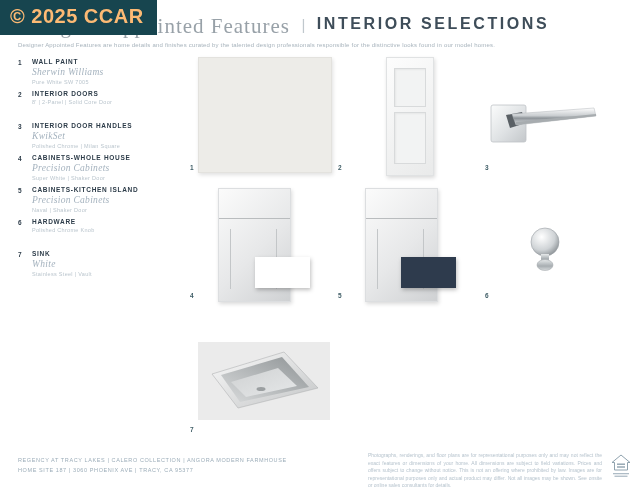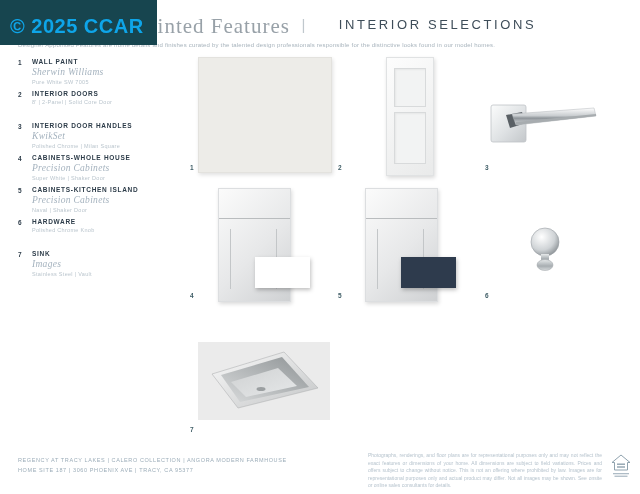--- a/index.html
+++ b/index.html
@@ -2,33 +2,33 @@
 <html><head>
 <meta charset="utf-8">
 <style>
   html,body{margin:0;padding:0;background:#ffffff;}
   .page{
     position:relative;width:640px;height:494px;background:#ffffff;overflow:hidden;
     font-family:"Liberation Sans",sans-serif;
   }
   
   .badge{
-    position:absolute;left:0;top:0;z-index:6;background:#17454f;color:#0ea5e9;
+    position:absolute;left:0;top:0;z-index:6;background:#17454f;color:#fdba74;
     font-size:20px;font-weight:bold;letter-spacing:0.5px;
-    padding:15px 13px 7px 10px;
+    padding:5px 13px 7px 10px;
   }
   
   .title-row{position:absolute;left:18px;top:14px;z-index:2;white-space:nowrap;}
   .doc-title{
     font-family:"Liberation Serif","DejaVu Serif",serif;
     font-size:21px;color:#98a1a8;letter-spacing:1px;
   }
   .title-divider{color:#c0c8cd;font-size:15px;margin:0 7px;vertical-align:3px;}
   .title-tag{
-    font-size:13px;color:#3e4d59;font-weight:normal;letter-spacing:2.6px;vertical-align:4px;margin-left:22px;
+    font-size:16px;color:#3e4d59;font-weight:bold;letter-spacing:2.6px;vertical-align:4px;
   }
   .subtitle{
     position:absolute;left:18px;top:42px;font-size:6px;color:#a7b3bc;
     letter-spacing:0.2px;white-space:nowrap;
   }
   
   .sel-list{position:absolute;left:18px;top:58px;width:168px;}
   .sel-item{display:flex;min-height:27px;margin-bottom:5px;}
   .sel-num{width:14px;font-size:6.5px;font-weight:bold;color:#2d3c49;padding-top:1px;}
   .sel-body{flex:1;}
@@ -148,21 +148,21 @@
       <div class="sel-body">
         <div class="sel-cat">HARDWARE</div>
 
         <div class="sel-detail">Polished Chrome Knob</div>
       </div>
     </div>
     <div class="sel-item">
       <div class="sel-num">7</div>
       <div class="sel-body">
         <div class="sel-cat">SINK</div>
-        <div class="sel-brand">Images</div>
+        <div class="sel-brand">White</div>
         <div class="sel-detail">Stainless Steel | Vault</div>
       </div>
     </div>
   </div>
 
   <div class="swatch"></div>
 
   <div class="door">
     <div class="door-panel top"></div>
     <div class="door-panel bottom"></div>

